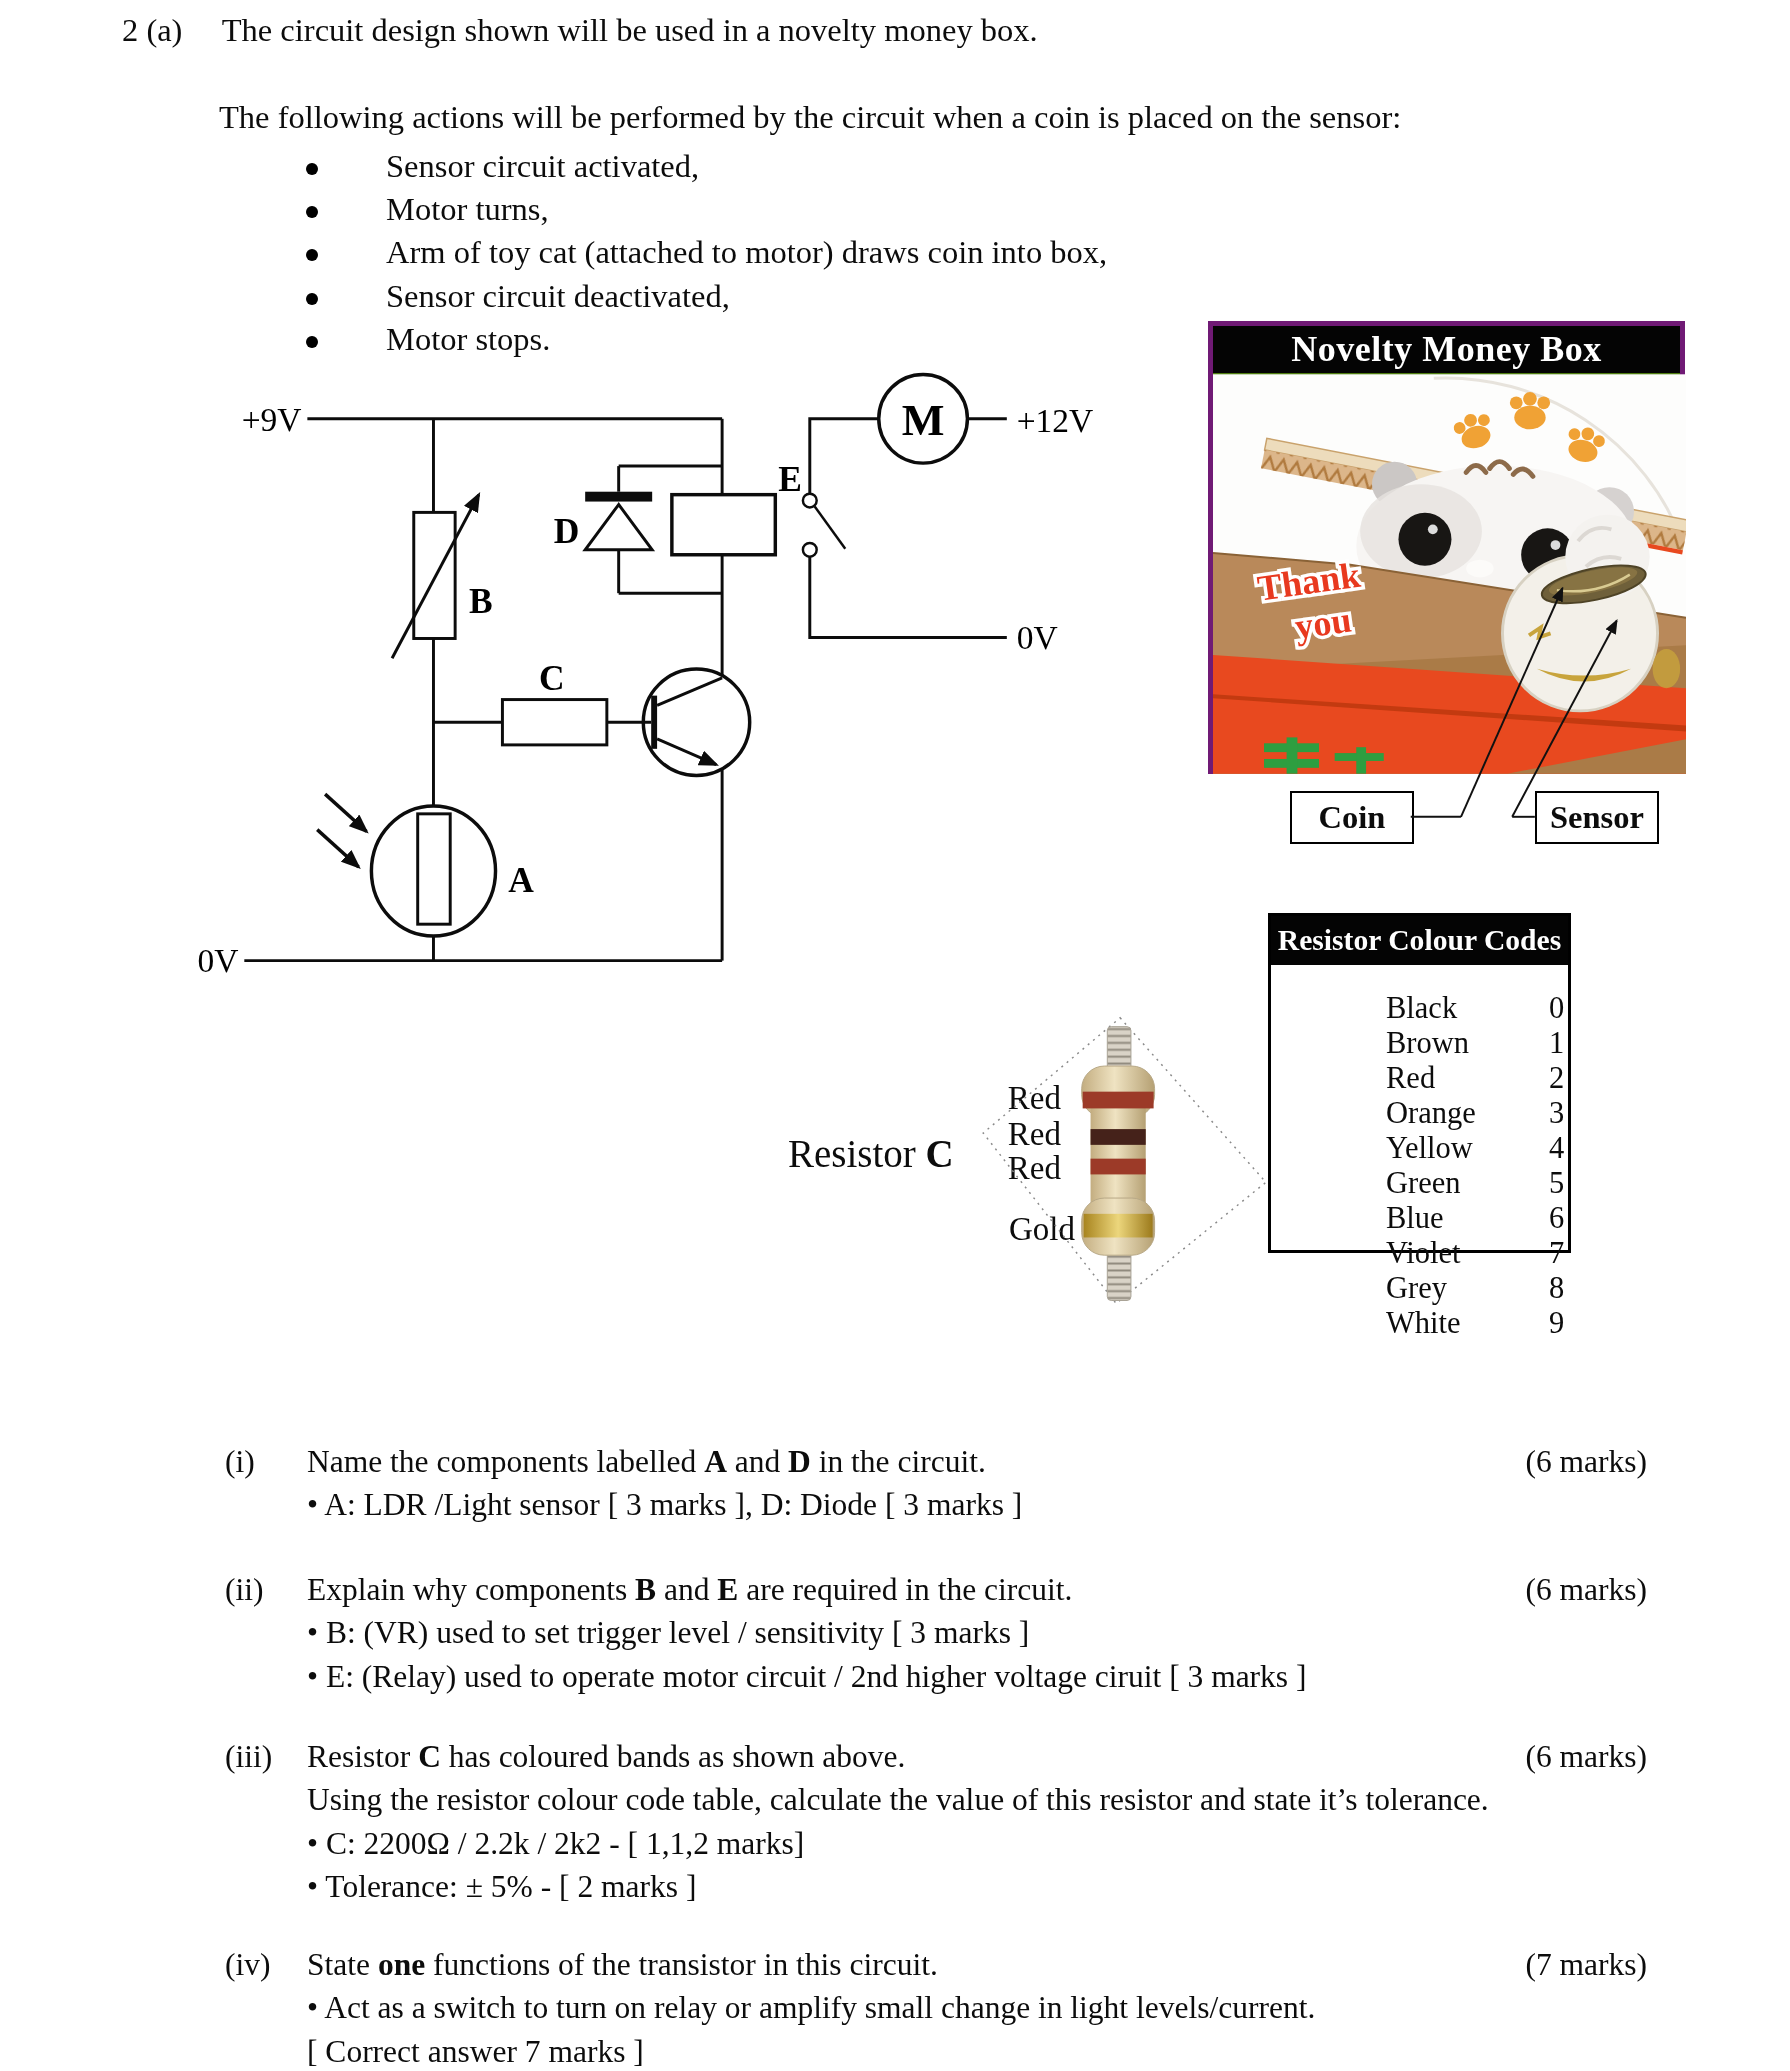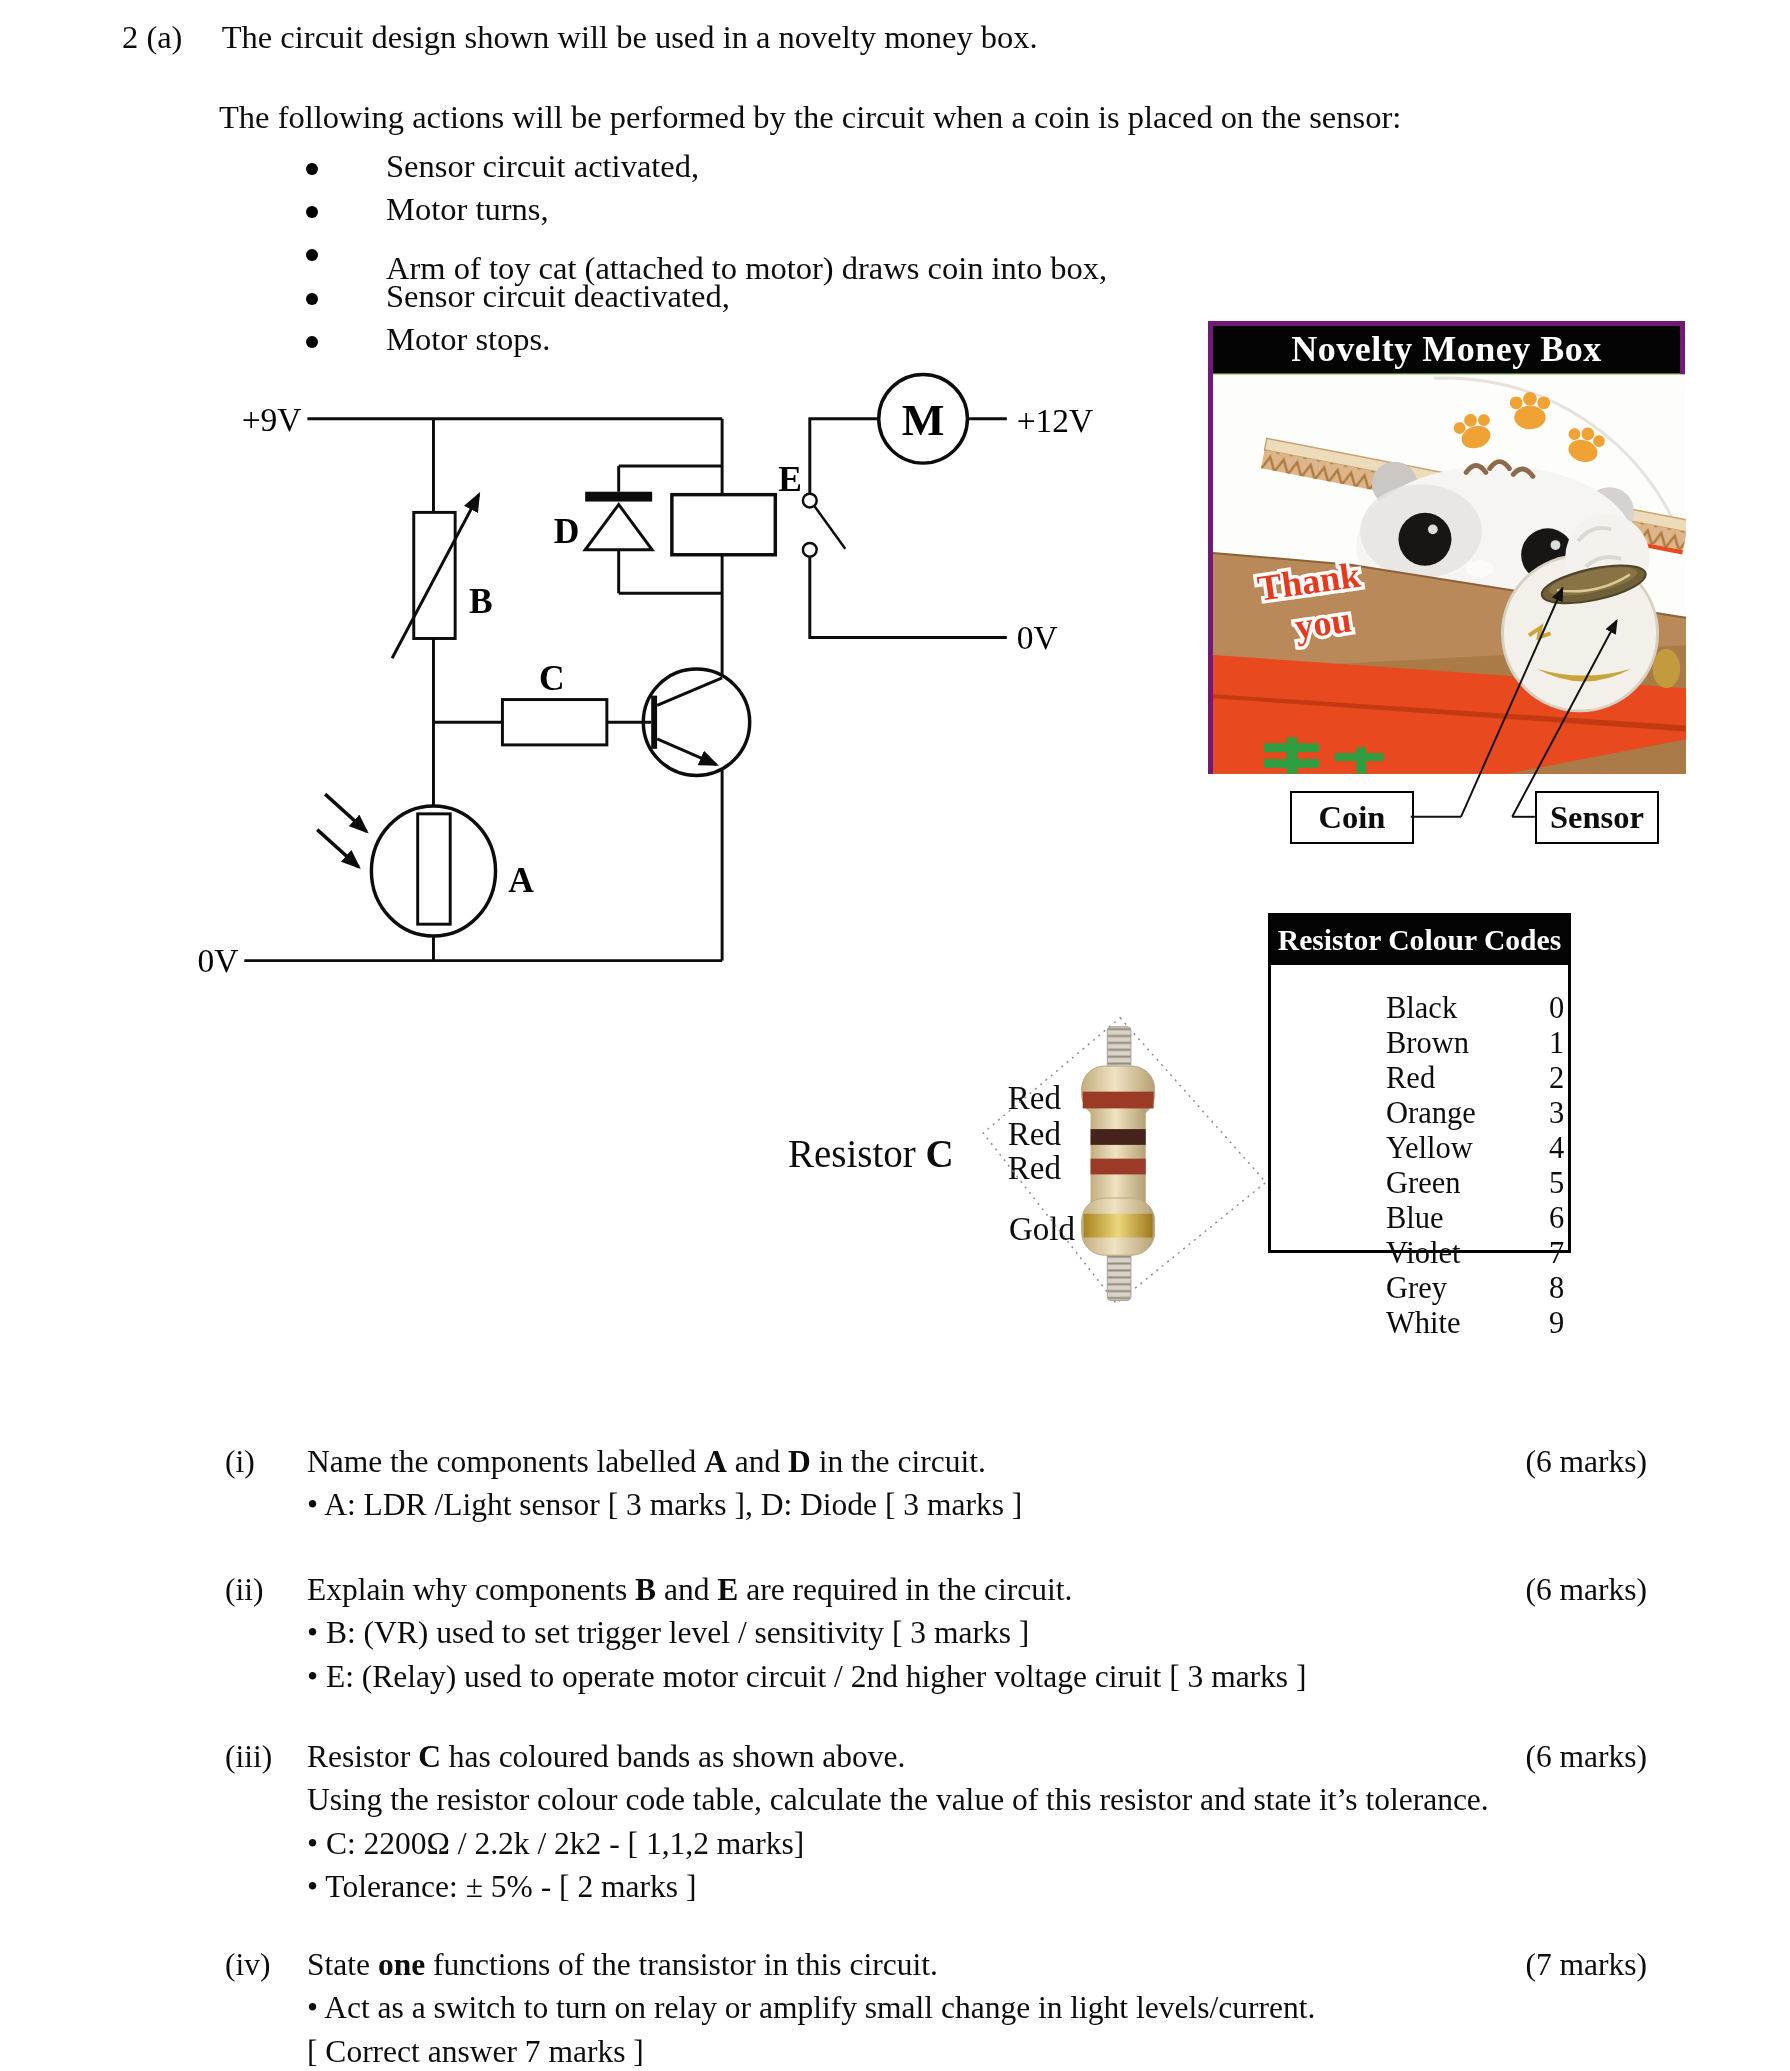--- a/index.html
+++ b/index.html
@@ -47,33 +47,33 @@
   .qmarks{position:absolute;right:144px;top:0;white-space:nowrap;}
 
   svg text{font-family:"Liberation Serif",serif;}
   .vlabel{font-size:34px;}
   .clabel{font-size:36px;font-weight:bold;}
   #lineart{position:absolute;left:0;top:0;z-index:4;pointer-events:none;}
 </style>
 </head>
 <body>
 
-<div class="intro-line" style="left:122px;top:11.8px;margin-top:7px;">
+<div class="intro-line" style="left:122px;top:11.8px;">
   <span>2 (a)</span>
   <span style="display:inline-block;width:23.6px;"></span>
   <span>The circuit design shown will be used in a novelty money box.</span>
 </div>
 <div class="intro-line" style="left:219px;top:99px;">The following actions will be performed by the circuit when a coin is placed on the sensor:</div>
 
 <div class="bullet-dot" style="left:306px;top:163px;"></div>
 <div class="bullet-text" style="left:386px;top:148px;">Sensor circuit activated,</div>
 <div class="bullet-dot" style="left:306px;top:206px;"></div>
 <div class="bullet-text" style="left:386px;top:191px;">Motor turns,</div>
 <div class="bullet-dot" style="left:306px;top:249px;"></div>
-<div class="bullet-text" style="left:386px;top:250px;">Arm of toy cat (attached to motor) draws coin into box,</div>
+<div class="bullet-text" style="left:386px;top:234px;">Arm of toy cat (attached to motor) draws coin into box,</div>
 <div class="bullet-dot" style="left:306px;top:293px;"></div>
 <div class="bullet-text" style="left:386px;top:278px;">Sensor circuit deactivated,</div>
 <div class="bullet-dot" style="left:306px;top:336px;"></div>
 <div class="bullet-text" style="left:386px;top:321px;">Motor stops.</div>
 
 <div class="photo-panel">
   <div class="photo-title">Novelty Money Box</div>
   <svg class="photo-scene" viewBox="0 0 482 407">
     <defs>
       <pattern id="corrug" width="14" height="19" patternUnits="userSpaceOnUse">

